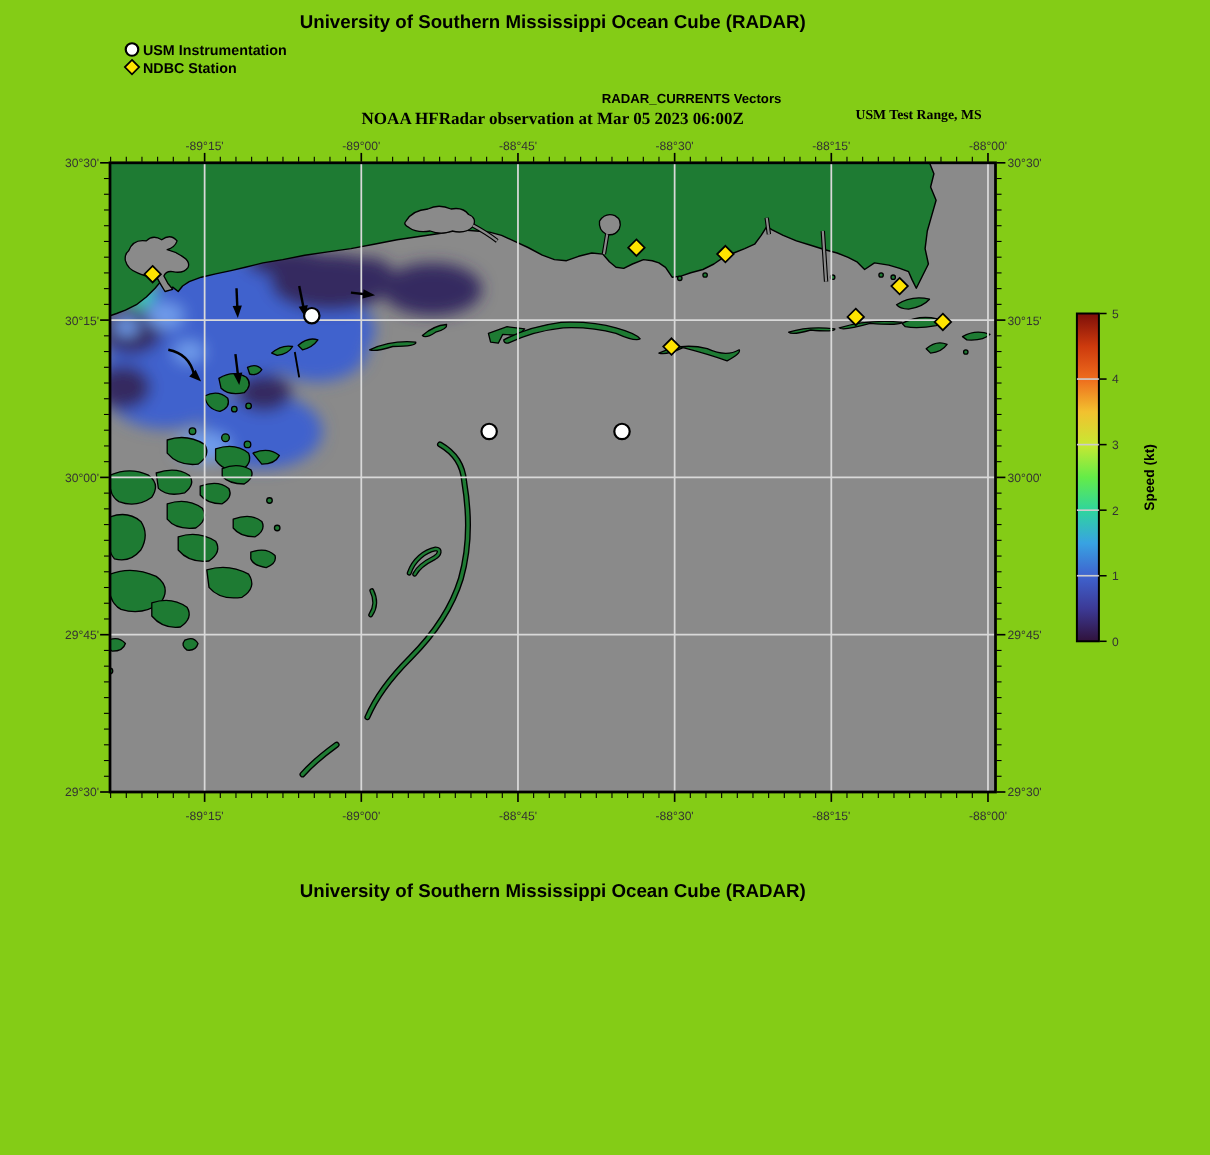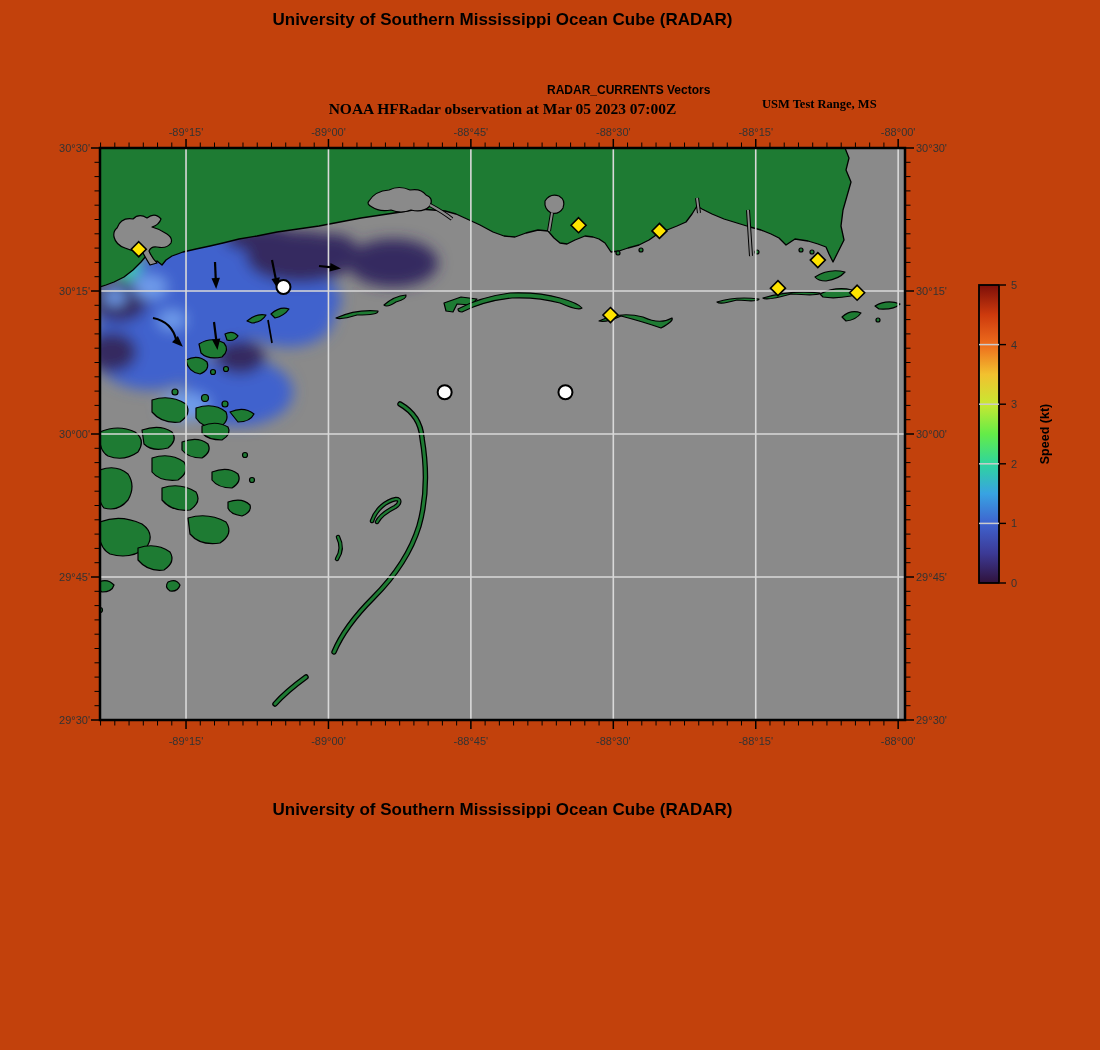--- a/index.html
+++ b/index.html
@@ -1,45 +1,59 @@
 <!DOCTYPE html>
 <html><head>
 <meta charset="utf-8">
 <style>
   html,body{margin:0;padding:0;background:#ffffff;}
-  .canvas{position:relative;width:1100px;height:1050px;background:#c2410c;overflow:hidden;
+  .canvas{position:relative;width:1100px;height:1050px;background:#84cc16;overflow:hidden;
           font-family:"Liberation Sans",sans-serif;}
   .abs{position:absolute;}
   .title-top,.title-bottom{left:0;width:1005px;text-align:center;font-weight:bold;
         font-size:17px;color:#000;font-family:"Liberation Sans",sans-serif;}
   .subtitle{left:0;width:1005px;text-align:center;font-weight:bold;font-size:15.5px;color:#000;
         font-family:"Liberation Serif",serif;}
-  .region-label{left:762px;top:97px;width:146px;text-align:left;font-weight:bold;font-size:12.5px;
+  .region-label{left:762px;top:97px;width:146px;text-align:center;font-weight:bold;font-size:12.5px;
         color:#000;font-family:"Liberation Serif",serif;}
   .legend{left:112px;top:37px;}
   .legend-row{display:flex;align-items:center;height:16px;}
   .legend-row span.lbl{font-weight:bold;font-size:13px;color:#000;margin-left:2px;}
   .vector-key{left:543px;top:38px;width:351px;height:41px;border:2px solid #000;background:#fff;}
   .vector-caption{left:547px;top:83px;font-weight:bold;font-size:12px;color:#000;}
   svg text{font-family:"Liberation Sans",sans-serif;}
   .ticklabel{font-size:11px;fill:#333;}
   .cb-label{font-size:12.5px;font-weight:bold;fill:#000;}
   .vk-label{font-size:11px;font-weight:bold;fill:#000;}
 </style>
 </head>
 <body>
 
 <div class="canvas">
 
   <div class="abs title-top" style="top:10px;">University of Southern Mississippi Ocean Cube (RADAR)</div>
 
+  <div class="abs legend">
+    <div class="legend-row">
+      <svg width="16" height="16">
+        <circle cx="8" cy="8" r="5.7" fill="#ffffff" stroke="#000" stroke-width="2"></circle>
+      </svg>
+      <span class="lbl">USM Instrumentation</span>
+    </div>
+    <div class="legend-row">
+      <svg width="16" height="16">
+        <path d="M8,1.5 L14.5,8 L8,14.5 L1.5,8 Z" fill="#ffe400" stroke="#000" stroke-width="1.6"></path>
+      </svg>
+      <span class="lbl">NDBC Station</span>
+    </div>
+  </div>
 
   <div class="abs vector-caption">RADAR_CURRENTS Vectors</div>
 
-  <div class="abs subtitle" style="top:100px;">NOAA HFRadar observation at Mar 05 2023 07:00Z</div>
+  <div class="abs subtitle" style="top:100px;">NOAA HFRadar observation at Mar 05 2023 06:00Z</div>
   <div class="abs region-label">USM Test Range, MS</div>
 
   <svg id="scene" class="abs" style="left:0;top:0;" width="1100" height="1050">
     <defs>
       <filter id="blur7" x="-50%" y="-50%" width="200%" height="200%">
         <feGaussianBlur stdDeviation="7"></feGaussianBlur>
       </filter>
       <clipPath id="mapclip">
           <rect x="100" y="148" width="805" height="572"></rect>
         </clipPath>

